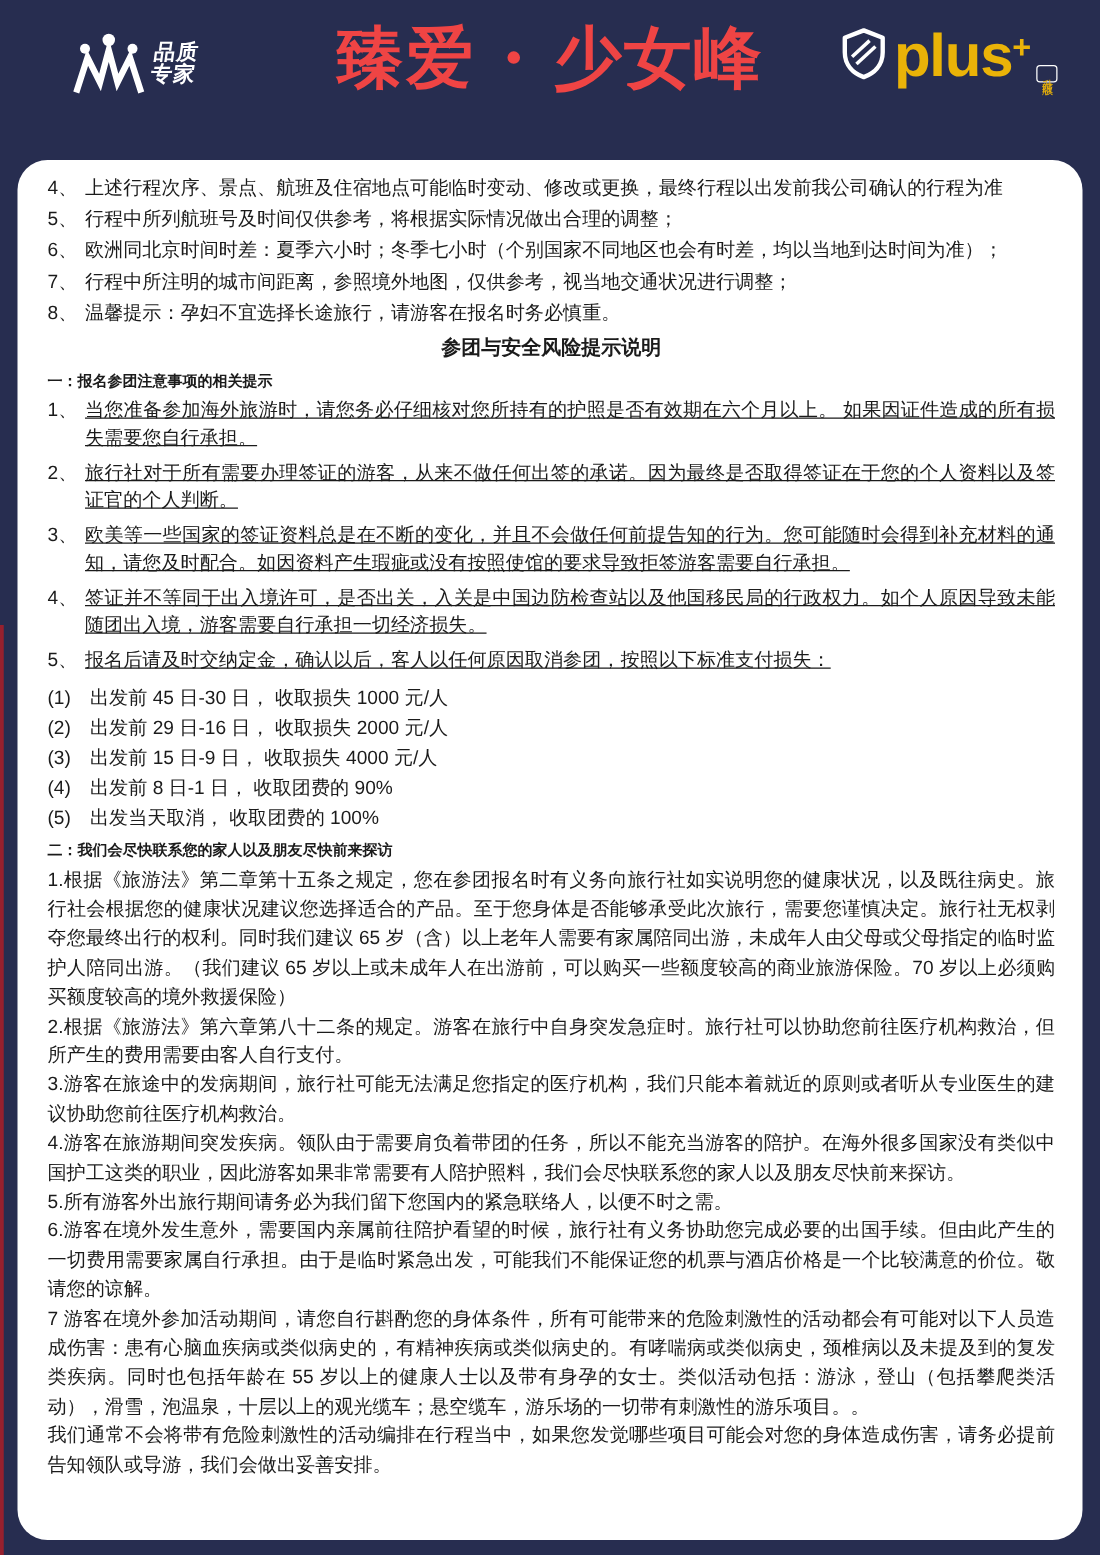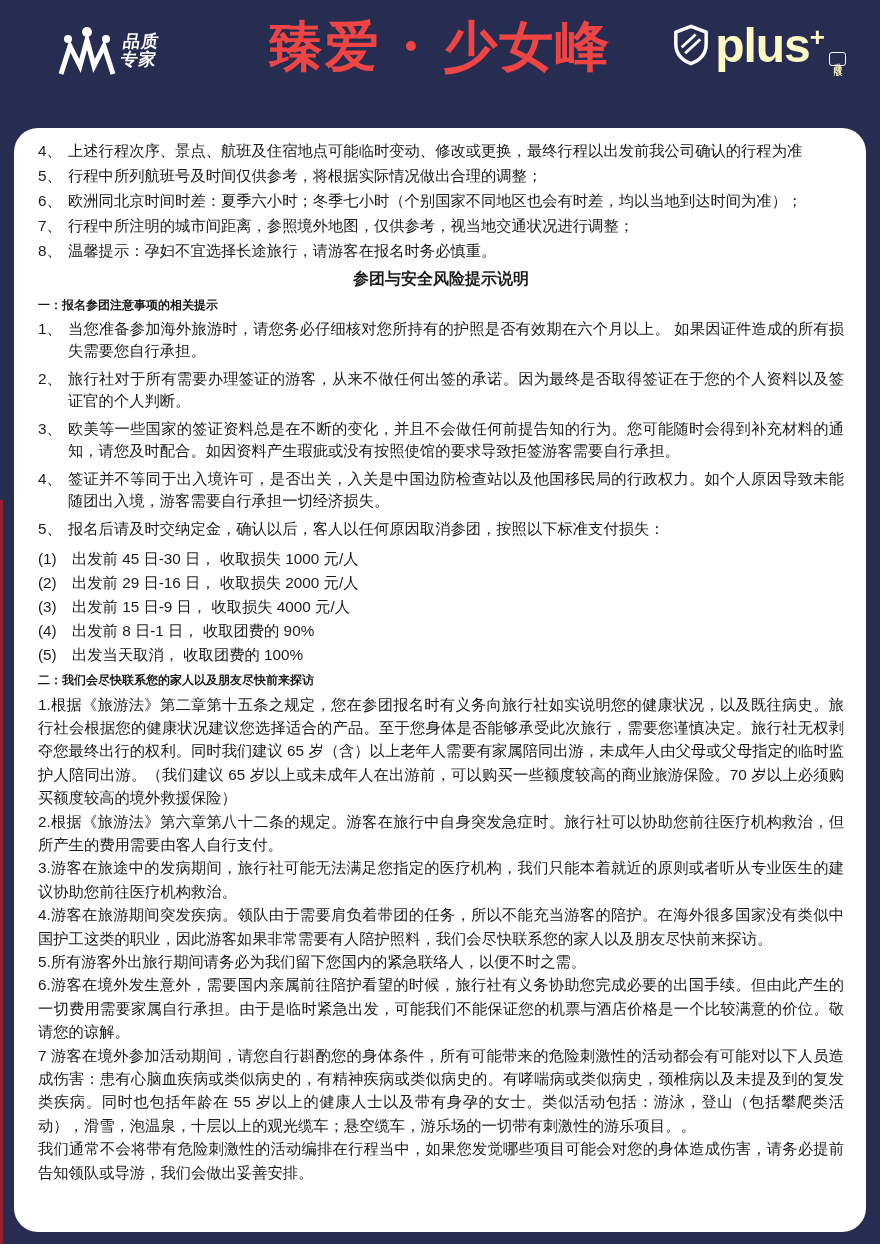--- a/index.html
+++ b/index.html
@@ -27,21 +27,21 @@
   }
   .pills{margin-top:4px;display:inline-flex;align-items:center;height:36px;}
   .pill-red{
     background:#e8192c;color:#fff;font-weight:bold;font-size:19px;
     line-height:32px;height:32px;padding:0 22px 0 20px;border-radius:16px 0 0 16px;
   }
   .pill-cream{
     background:#f8edd3;color:#23315a;font-weight:800;font-size:23px;
     line-height:36px;height:36px;padding:0 24px;border-radius:18px;margin-left:-8px;
   }
-  .plus-logo{position:absolute;right:34px;top:22px;display:flex;align-items:flex-end;color:#fef9c3;}
+  .plus-logo{position:absolute;right:34px;top:22px;display:flex;align-items:flex-start;color:#eab308;}
   .plus-word{font-weight:bold;font-size:48px;line-height:48px;letter-spacing:-1px;margin-left:4px;}
   .plus-sign{font-weight:bold;font-size:26px;line-height:26px;align-self:flex-start;margin-top:2px;}
   .plus-badge{
     writing-mode:vertical-rl;text-orientation:upright;
     font-size:9px;letter-spacing:2px;border:1px solid #fff;border-radius:3px;
     padding:3px 1px;margin-left:4px;align-self:flex-end;margin-bottom:4px;
   }
   
   .edge-red{position:absolute;left:0;top:500px;bottom:0;width:3px;background:#97202e;}
   
@@ -51,21 +51,21 @@
     padding:10px 22px 0 24px;
     color:#1b1b1b;font-size:15.3px;
   }
   .note-row{display:flex;line-height:25px;}
   .note-row .num{flex:0 0 30px;}
   .note-row .txt{flex:1;}
   .sec-title{text-align:center;font-weight:bold;font-size:16px;line-height:27px;margin-top:2px;}
   .sec-head{font-weight:bold;font-size:12px;line-height:26px;}
   .s1-item{display:flex;margin-bottom:7px;}
   .s1-item .num{flex:0 0 30px;line-height:21.5px;}
-  .s1-item .txt{flex:1;line-height:21.5px;text-align:justify;}
+  .s1-item .txt{flex:1;line-height:21.5px;text-align:justify;text-decoration:underline;}
   .cx-row{display:flex;line-height:24px;}
   .cx-row .num{flex:0 0 34px;}
   .cx-row .txt{flex:1;}
   .s2 p{margin:0;line-height:23.4px;text-align:justify;}
 </style>
 </head>
 <body>
 
 <div class="edge-red"></div>
 

